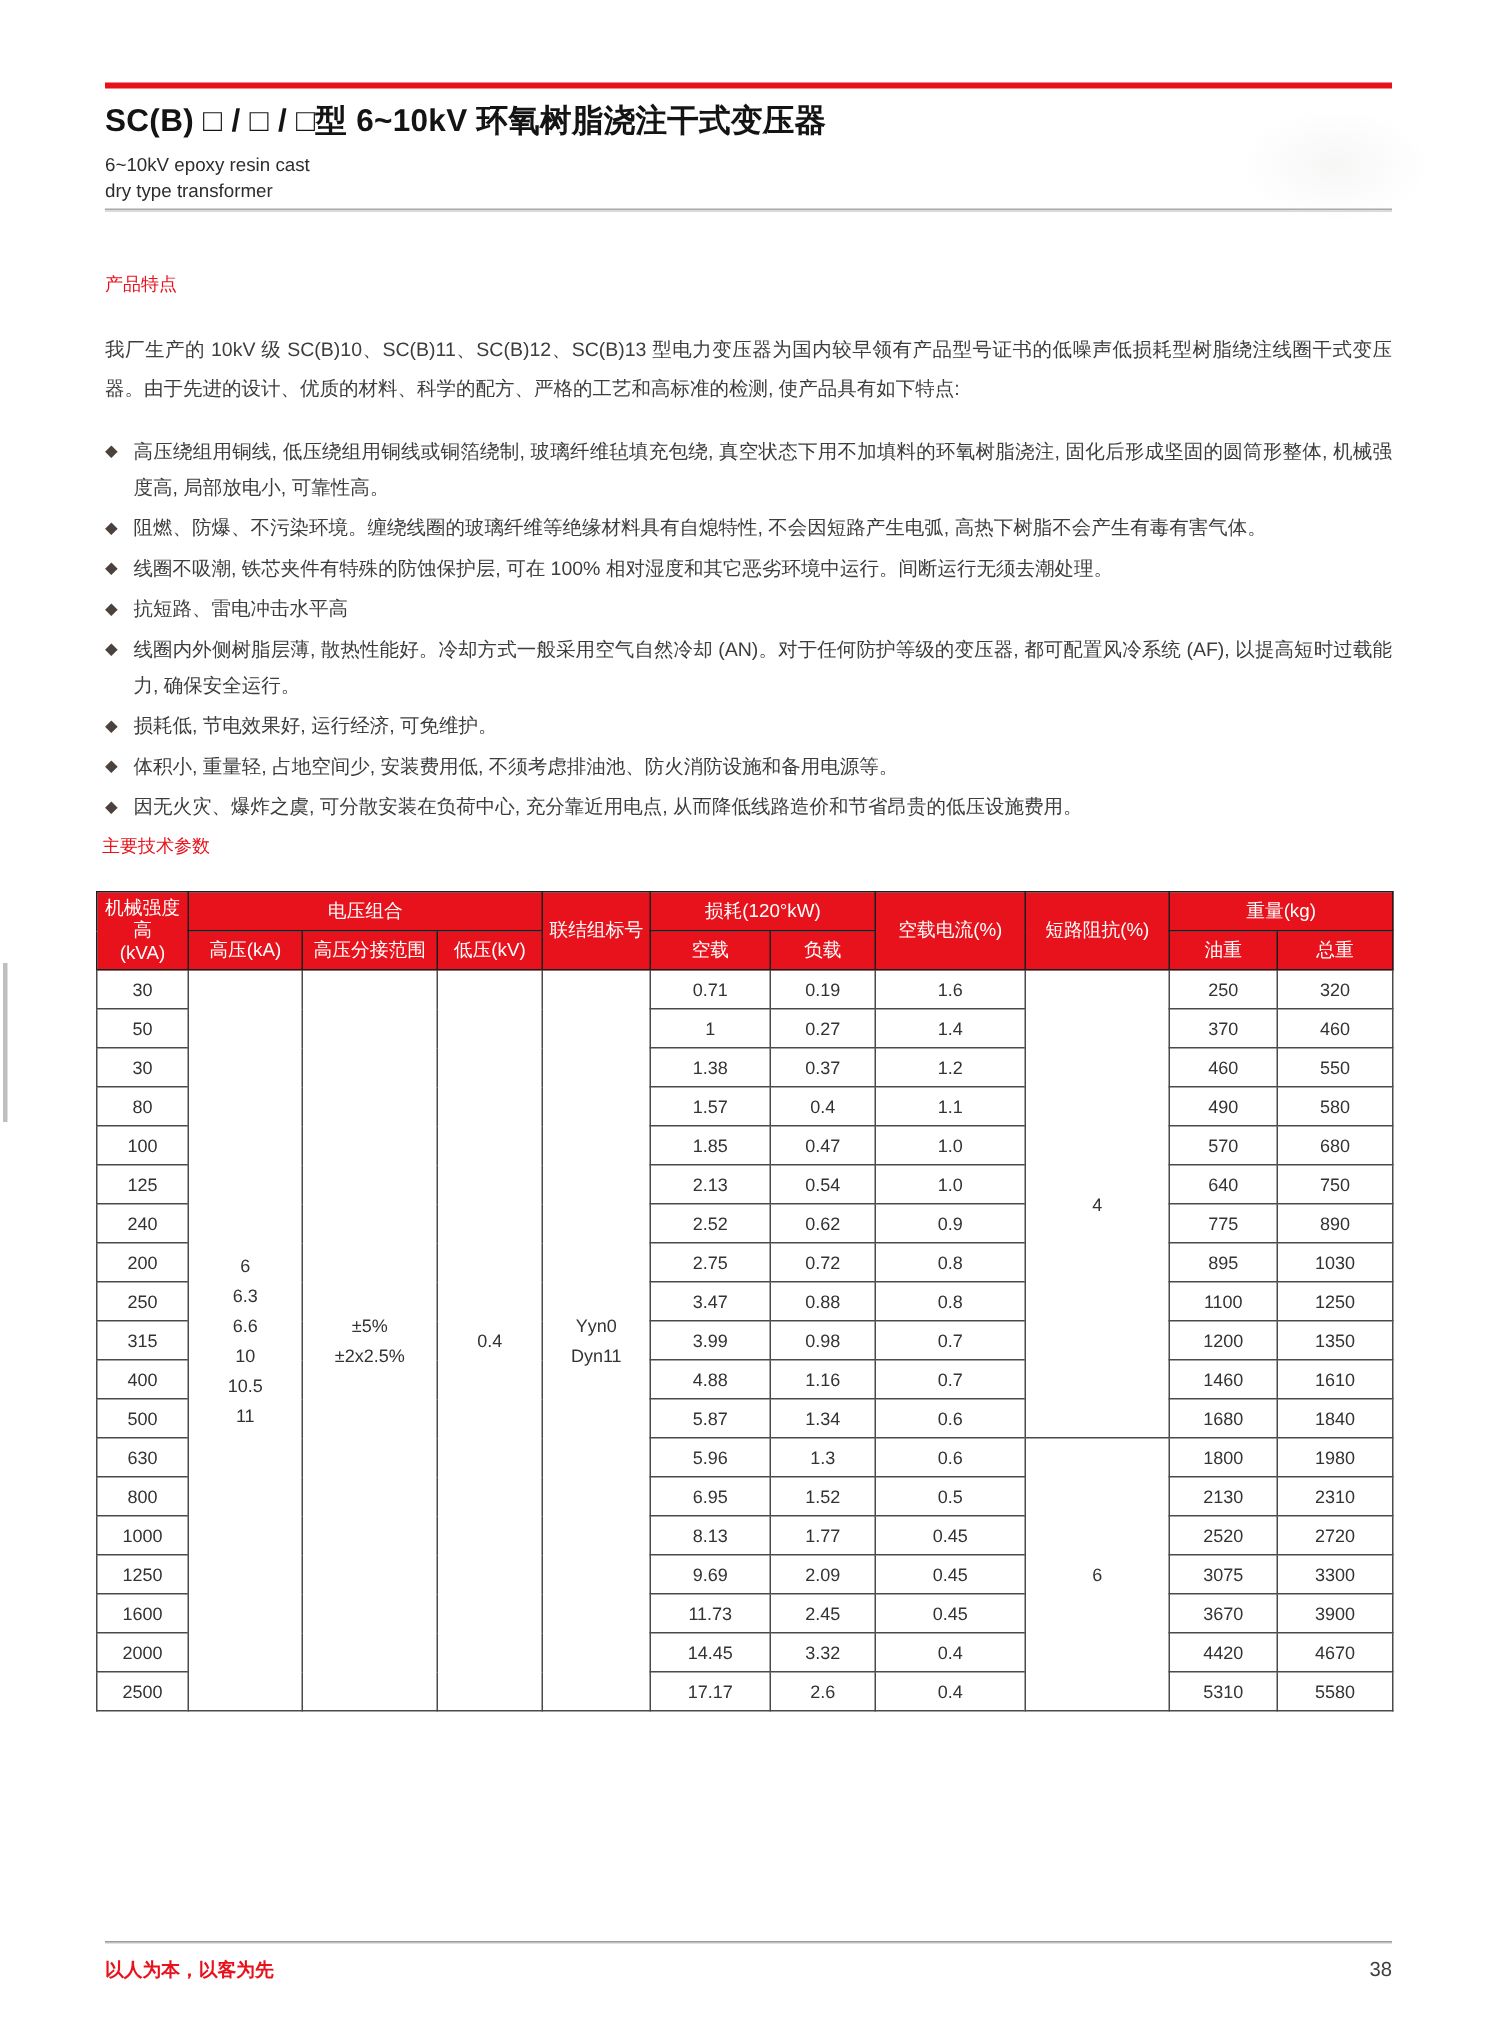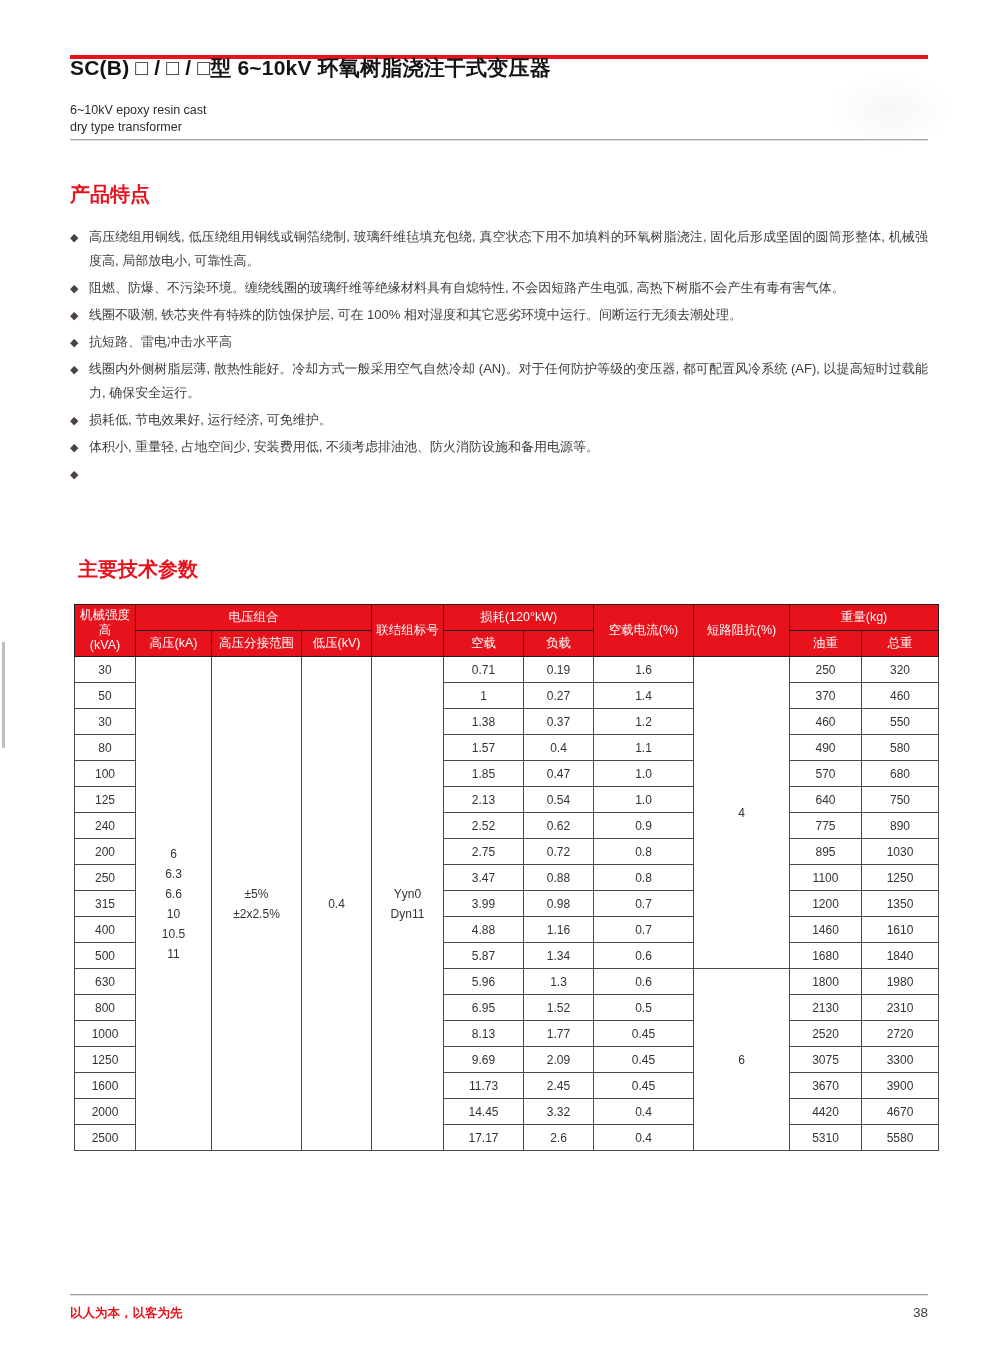--- a/index.html
+++ b/index.html
@@ -12,35 +12,35 @@
     position: relative; overflow: hidden;
   }
   .page { position: absolute; inset: 0; }
 
   .left-tab { position: absolute; left: 2px; top: 642px; width: 3px; height: 106px; background: #8a8a8a; opacity: .55; }
   .watermark { position: absolute; left: 800px; top: 55px; width: 180px; height: 110px;
     background: radial-gradient(closest-side, rgba(120,110,100,0.06), rgba(120,110,100,0.0) 70%); }
 
   .top-rule { position: absolute; left: 70px; top: 55px; width: 858px; height: 4px; background: var(--accent); }
 
-  .title { position: absolute; left: 70px; top: 54px; width: 860px;
+  .title { position: absolute; left: 70px; top: 66px; width: 860px;
     font-size: 21px; font-weight: 700; color: #141414; letter-spacing: .2px; }
   .subtitle { position: absolute; left: 70px; top: 102px; font-size: 12.5px; color: #2d2d2d; line-height: 17px; }
   .header-rule { position: absolute; left: 70px; top: 139px; width: 858px; height: 2px;
     background: #a8a8a8; border-bottom: 1px solid #e0e0e0; }
 
   .features { position: absolute; left: 70px; top: 181px; width: 858px; }
-  .section-heading { font-size: 20px; font-weight: 700; color: var(--accent); }
+  .section-heading { font-size: 12px; font-weight: 400; color: var(--accent); }
   .features .intro { margin-top: 22px; font-size: 13px; line-height: 26px; color: #3d3d3d; text-align: justify; }
   .feature-list { list-style: none; margin-top: 17px; }
   .feature-list li { position: relative; padding-left: 19px; font-size: 13px; line-height: 24px;
     margin-bottom: 3px; color: #3d3d3d; text-align: justify; }
   .feature-list .bullet-icon { position: absolute; left: 0; top: 0; font-size: 11px; color: #4b423e; }
 
-  .specs { position: absolute; left: 60px; top: 556px; width: 864px; padding-left: 14px; }
+  .specs { position: absolute; left: 50px; top: 556px; width: 864px; padding-left: 14px; }
   .specs .section-heading { padding-left: 4px; }
   table.spec { border-collapse: collapse; table-layout: fixed; width: 864px; margin-top: 21px; }
   table.spec th, table.spec td { border: 1px solid var(--tborder); text-align: center; vertical-align: middle; }
   table.spec thead th {
     background: var(--accent); color: #ffffff; font-weight: 400;
     font-size: 12.5px; height: 26px; border-color: #1d1d1d; white-space: pre-line; line-height: 15px;
   }
   table.spec tbody td { font-size: 12px; color: #333333; height: 26px; background: #ffffff; white-space: pre-line; }
   table.spec td.multiline { line-height: 20px; }
 
@@ -60,29 +60,30 @@
 
   <h1 class="title">SC(B) □ / □ / □型 6~10kV 环氧树脂浇注干式变压器</h1>
   <div class="subtitle">
     <div>6~10kV epoxy resin cast</div>
     <div>dry type transformer</div>
   </div>
   <div class="header-rule"></div>
 
   <section class="features">
     <h2 class="section-heading">产品特点</h2>
+    <p class="intro">我厂生产的 10kV 级 SC(B)10、SC(B)11、SC(B)12、SC(B)13 型电力变压器为国内较早领有产品型号证书的低噪声低损耗型树脂绕注线圈干式变压器。由于先进的设计、优质的材料、科学的配方、严格的工艺和高标准的检测, 使产品具有如下特点:</p>
     <ul class="feature-list" id="feature-list">
         <li><span class="bullet-icon">◆</span><span>高压绕组用铜线, 低压绕组用铜线或铜箔绕制, 玻璃纤维毡填充包绕, 真空状态下用不加填料的环氧树脂浇注, 固化后形成坚固的圆筒形整体, 机械强度高, 局部放电小, 可靠性高。</span></li>
         <li><span class="bullet-icon">◆</span><span>阻燃、防爆、不污染环境。缠绕线圈的玻璃纤维等绝缘材料具有自熄特性, 不会因短路产生电弧, 高热下树脂不会产生有毒有害气体。</span></li>
         <li><span class="bullet-icon">◆</span><span>线圈不吸潮, 铁芯夹件有特殊的防蚀保护层, 可在 100% 相对湿度和其它恶劣环境中运行。间断运行无须去潮处理。</span></li>
         <li><span class="bullet-icon">◆</span><span>抗短路、雷电冲击水平高</span></li>
         <li><span class="bullet-icon">◆</span><span>线圈内外侧树脂层薄, 散热性能好。冷却方式一般采用空气自然冷却 (AN)。对于任何防护等级的变压器, 都可配置风冷系统 (AF), 以提高短时过载能力, 确保安全运行。</span></li>
         <li><span class="bullet-icon">◆</span><span>损耗低, 节电效果好, 运行经济, 可免维护。</span></li>
         <li><span class="bullet-icon">◆</span><span>体积小, 重量轻, 占地空间少, 安装费用低, 不须考虑排油池、防火消防设施和备用电源等。</span></li>
-        <li><span class="bullet-icon">◆</span></li>
+        <li><span class="bullet-icon">◆</span><span>因无火灾、爆炸之虞, 可分散安装在负荷中心, 充分靠近用电点, 从而降低线路造价和节省昂贵的低压设施费用。</span></li>
       </ul>
   </section>
 
   <section class="specs">
     <h2 class="section-heading">主要技术参数</h2>
     <table class="spec">
       <colgroup>
         <col style="width:61px">
           <col style="width:76px">
           <col style="width:90px">

